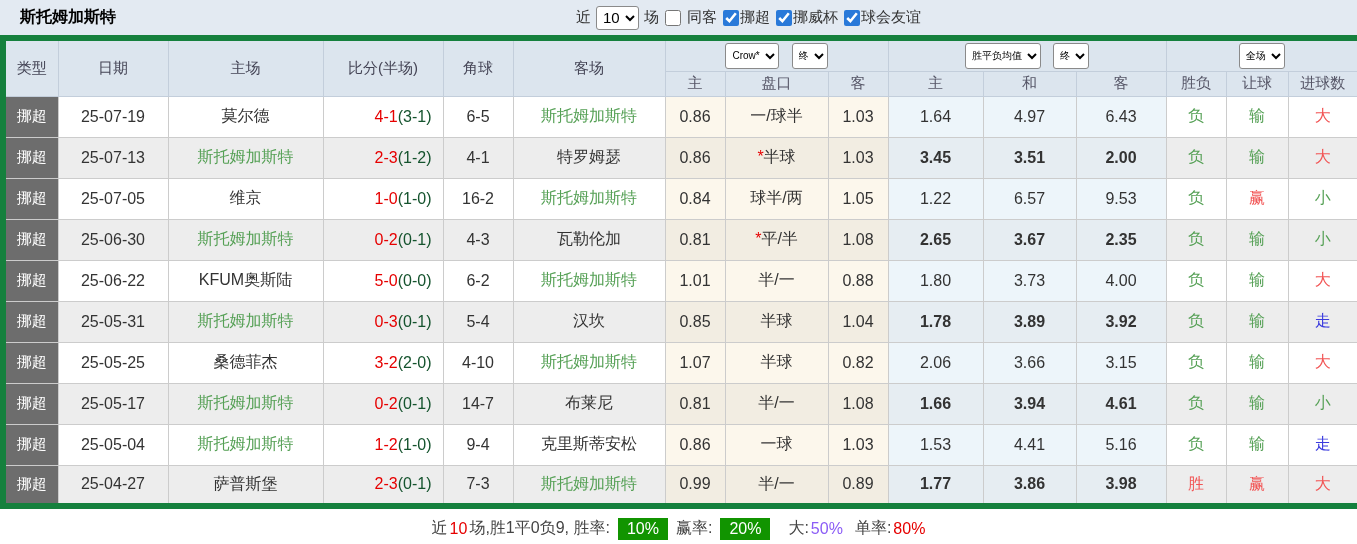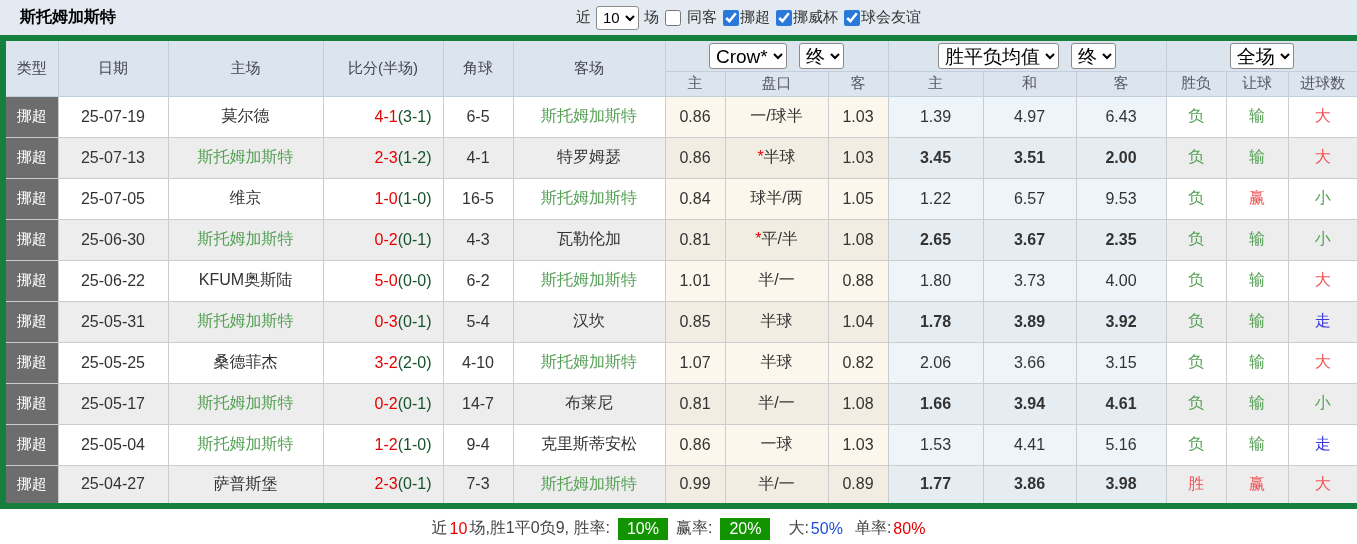--- a/index.html
+++ b/index.html
@@ -42,21 +42,21 @@
     border:1px solid #ccc; text-align:center;
     overflow:hidden; white-space:nowrap; padding:0 2px;
   }
   thead th {
     background:#dce5ee; color:#445; font-weight:normal;
     font-size:15px; border-color:#c3cedb;
   }
   .hrow-a th { height:33px; }
   .hrow-b th { height:25px; color:#556; }
   .sel-cell select {
-    font-size:19px; background:#fff; border:1px solid #8a8a8a;
+    font-size:10px; background:#fff; border:1px solid #8a8a8a;
     border-radius:3px; padding:1px 2px; height:26px; margin:0 4px;
   }
   tbody td { height:41px; font-size:16px; color:#333; }
   tbody tr.r-odd td { background:#ffffff; }
   tbody tr.r-even td { background:#ededed; }
   td.type-cell { background:#6d6d6d !important; color:#fff; font-size:15px; }
   tbody tr.r-odd td.cream   { background:#fcf7ec; }
   tbody tr.r-even td.cream  { background:#f2ede2; }
   tbody tr.r-odd td.bluecol { background:#edf5fa; }
   tbody tr.r-even td.bluecol{ background:#e6edf2;font-weight:bold; }
@@ -66,21 +66,21 @@
   .star  { color:#e60000; }
   .res-green { color:#55a055; }
   .res-red   { color:#f25555; }
   .res-blue  { color:#3b3bde; }
   
   .footer {
     height:39px; display:flex; align-items:center; justify-content:center;
     font-size:16px; color:#444; gap:2px; background:#fff;
   }
   .f-red  { color:#e60000; }
-  .f-blue { color:#1d4ed8; }
+  .f-blue { color:#8b5cf6; }
   .badge {
     background:#119400; color:#fff; font-weight:normal;
     padding:2px 9px; margin:0 6px; display:inline-block;
   }
   .gap-l { margin-left:10px; }
 </style>
 </head>
 <body>
 
 <div class="topbar">
@@ -162,21 +162,21 @@
       <tr class="r-odd">
     <td class="type-cell">挪超</td>
     <td>25-07-19</td>
     <td>莫尔德</td>
     <td><span class="score">4-1</span><span class="half">(3-1)</span></td>
     <td>6-5</td>
     <td class="team-green">斯托姆加斯特</td>
     <td class="cream">0.86</td>
     <td class="cream">一/球半</td>
     <td class="cream">1.03</td>
-    <td class="bluecol">1.39</td>
+    <td class="bluecol">1.64</td>
     <td class="bluecol">4.97</td>
     <td class="bluecol">6.43</td>
     <td class="res-green">负</td>
     <td class="res-green">输</td>
     <td class="res-red">大</td>
   </tr>
       <tr class="r-even">
     <td class="type-cell">挪超</td>
     <td>25-07-13</td>
     <td class="team-green">斯托姆加斯特</td>
@@ -191,21 +191,21 @@
     <td class="bluecol">2.00</td>
     <td class="res-green">负</td>
     <td class="res-green">输</td>
     <td class="res-red">大</td>
   </tr>
       <tr class="r-odd">
     <td class="type-cell">挪超</td>
     <td>25-07-05</td>
     <td>维京</td>
     <td><span class="score">1-0</span><span class="half">(1-0)</span></td>
-    <td>16-5</td>
+    <td>16-2</td>
     <td class="team-green">斯托姆加斯特</td>
     <td class="cream">0.84</td>
     <td class="cream">球半/两</td>
     <td class="cream">1.05</td>
     <td class="bluecol">1.22</td>
     <td class="bluecol">6.57</td>
     <td class="bluecol">9.53</td>
     <td class="res-green">负</td>
     <td class="res-red">赢</td>
     <td class="res-green">小</td>

